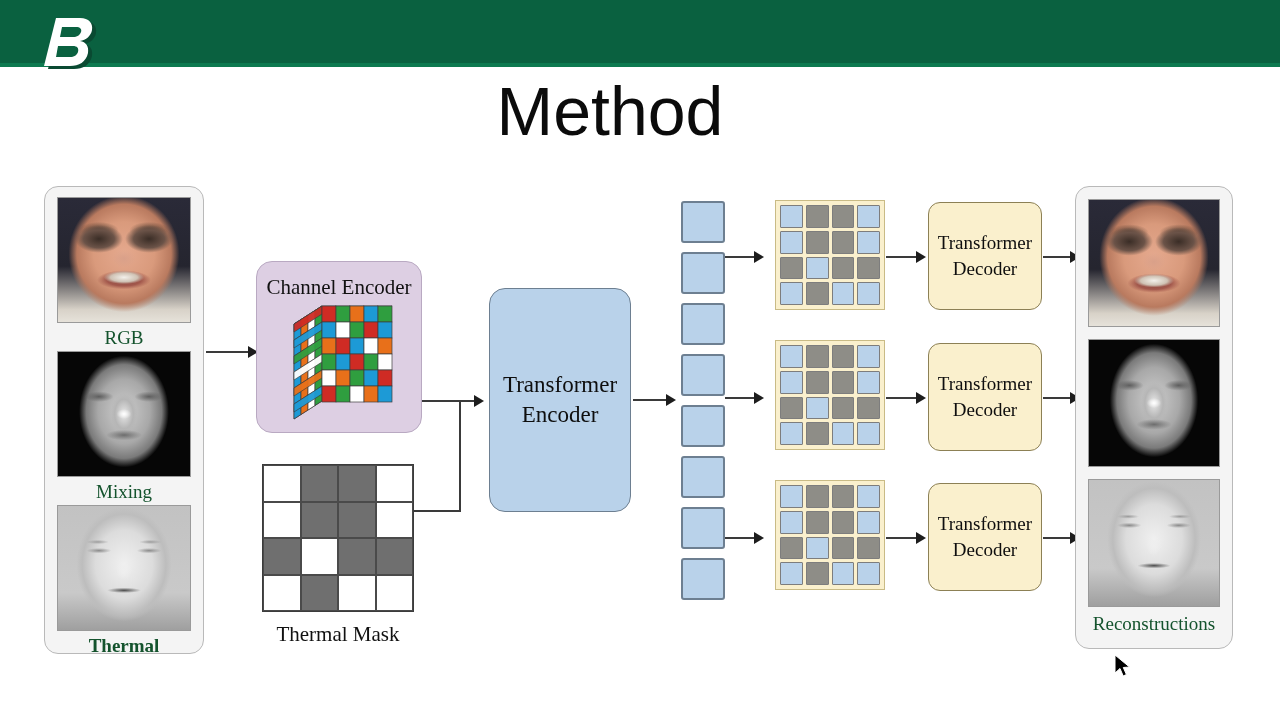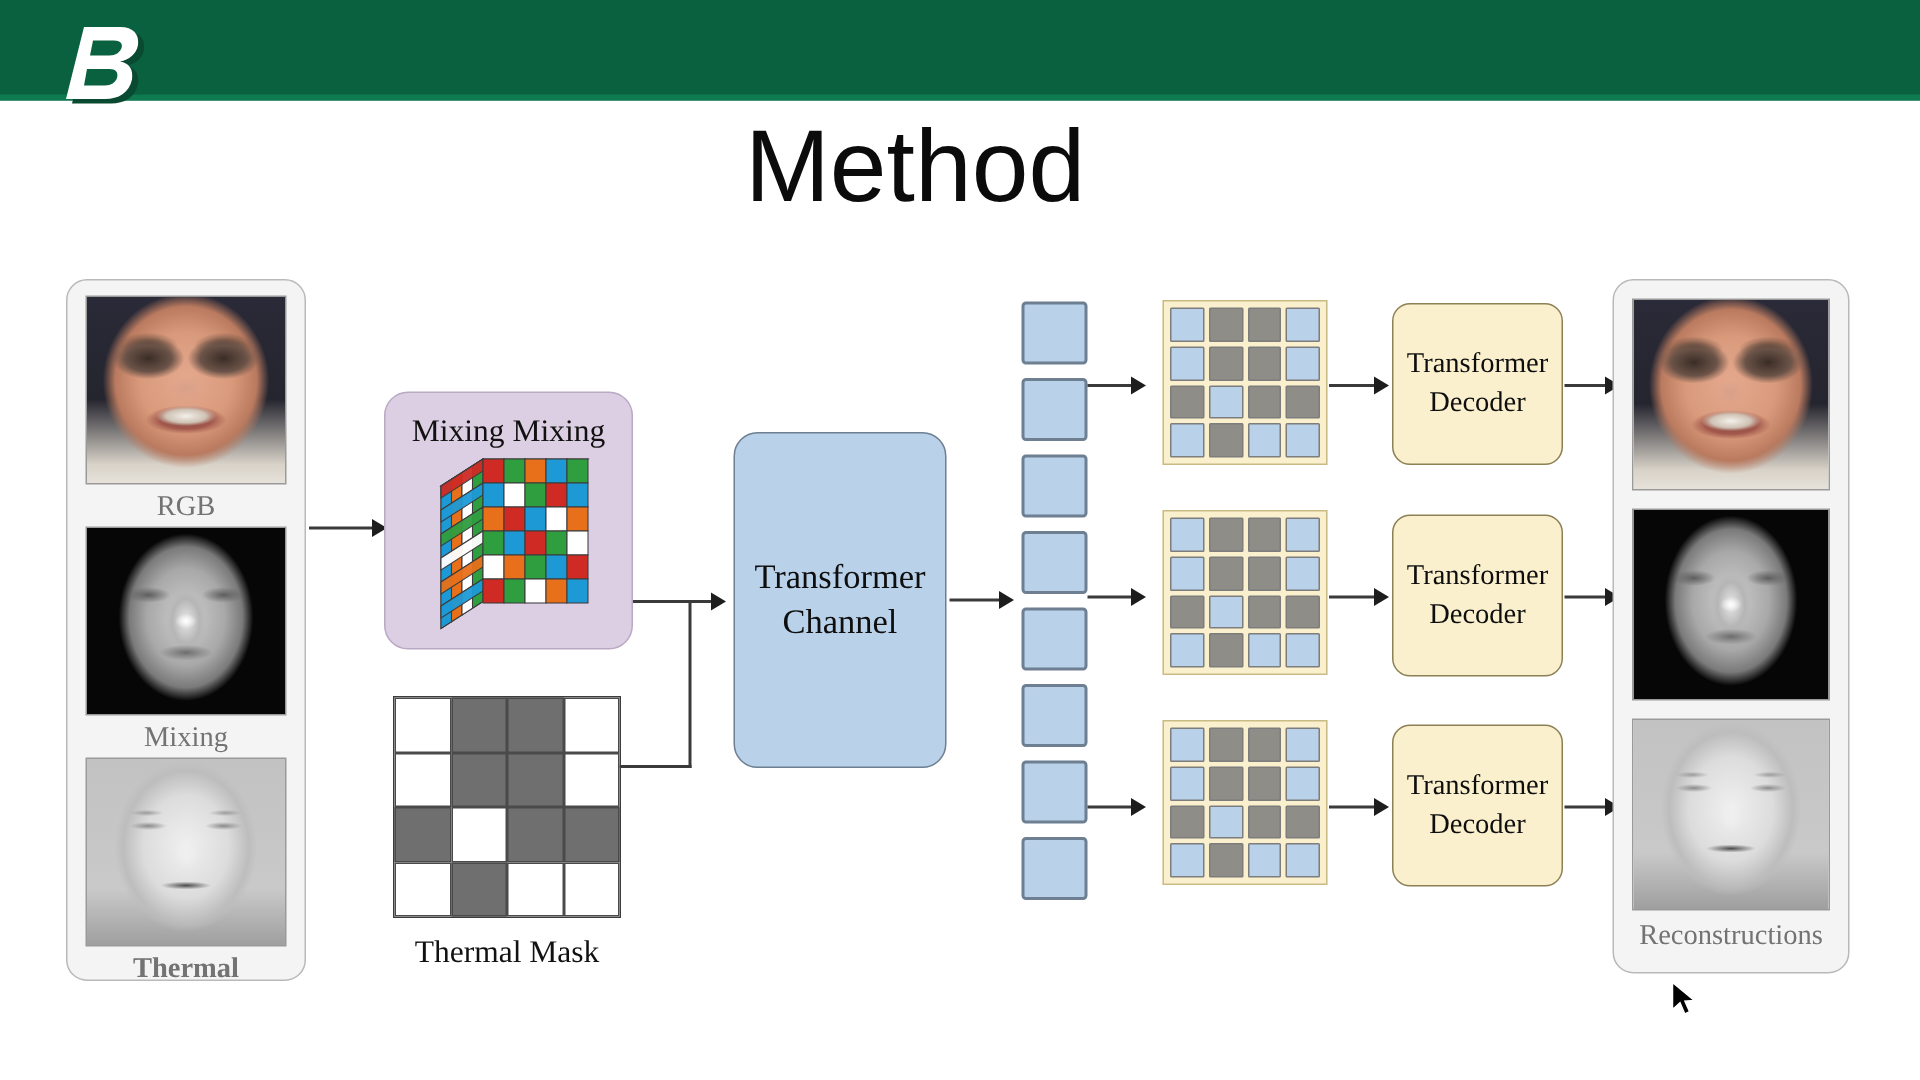--- a/index.html
+++ b/index.html
@@ -42,21 +42,21 @@
   .modality-img {
     position: absolute;
     border: 1px solid #9a9a9a;
     overflow: hidden;
   }
   .modality-label {
     position: absolute;
     width: 100%;
     text-align: center;
     font-size: 19px;
-    color: #737373;
+    color: #14532d;
     font-family: "Liberation Serif", serif;
   }
   
   .face-rgb {
     width: 100%; height: 100%;
     background:
       radial-gradient(ellipse 26% 16% at 31% 33%, #3a2d26 0%, #6b5348 45%, rgba(0,0,0,0) 70%),
       radial-gradient(ellipse 26% 16% at 69% 33%, #3a2d26 0%, #6b5348 45%, rgba(0,0,0,0) 70%),
       radial-gradient(ellipse 20% 9%  at 31% 26%, #4a372c 0%, rgba(0,0,0,0) 75%),
       radial-gradient(ellipse 20% 9%  at 69% 26%, #4a372c 0%, rgba(0,0,0,0) 75%),
@@ -204,21 +204,21 @@
   <div class="modality-img" style="left:12px; top:318px; width:134px; height:126px;">
     <div class="face-thermal"></div>
   </div>
   <div class="modality-label" style="left:0; top:448px;font-weight:bold;">Thermal</div>
 </div>
 
 <div class="hline" style="left:206px; top:351px; width:44px;"></div>
 <div class="arrowhead" style="left:248px; top:346px;"></div>
 
 <div id="channel-mixing-box" style="left:256px; top:261px; width:166px; height:172px;">
-  <div id="channel-mixing-label" style="left:0; top:13px;">Mixing Mixing</div>
+  <div id="channel-mixing-label" style="left:0; top:13px;">Channel Encoder</div>
 </div>
 
 <svg id="cube-wrap" style="left:288px; top:300px;" width="108" height="128" viewBox="0 0 108 128">
   <defs>
     <g id="dummy"></g>
   </defs>
 
   <g stroke="#3c3c3c" stroke-width="0.7">
 
     <g>
@@ -322,21 +322,21 @@
   <div class="mask-off"></div>
   <div class="mask-on"></div>
   <div class="mask-off"></div>
   <div class="mask-off"></div>
 </div>
 <div id="spatial-mask-label" style="left:262px; top:622px; width:152px;">Thermal Mask</div>
 
 <div id="transformer-encoder" style="left:489px; top:288px; width:142px; height:224px;">
   <div>
     <div>Transformer</div>
-    <div>Channel</div>
+    <div>Encoder</div>
   </div>
 </div>
 
 <div class="hline" style="left:633px; top:399px; width:40px;"></div>
 <div class="arrowhead" style="left:666px; top:394px;"></div>
 
 <div class="token" style="left:681px; top:201px; width:44px; height:42px;"></div>
 <div class="token" style="left:681px; top:252px; width:44px; height:42px;"></div>
 <div class="token" style="left:681px; top:303px; width:44px; height:42px;"></div>
 <div class="token" style="left:681px; top:354px; width:44px; height:42px;"></div>

